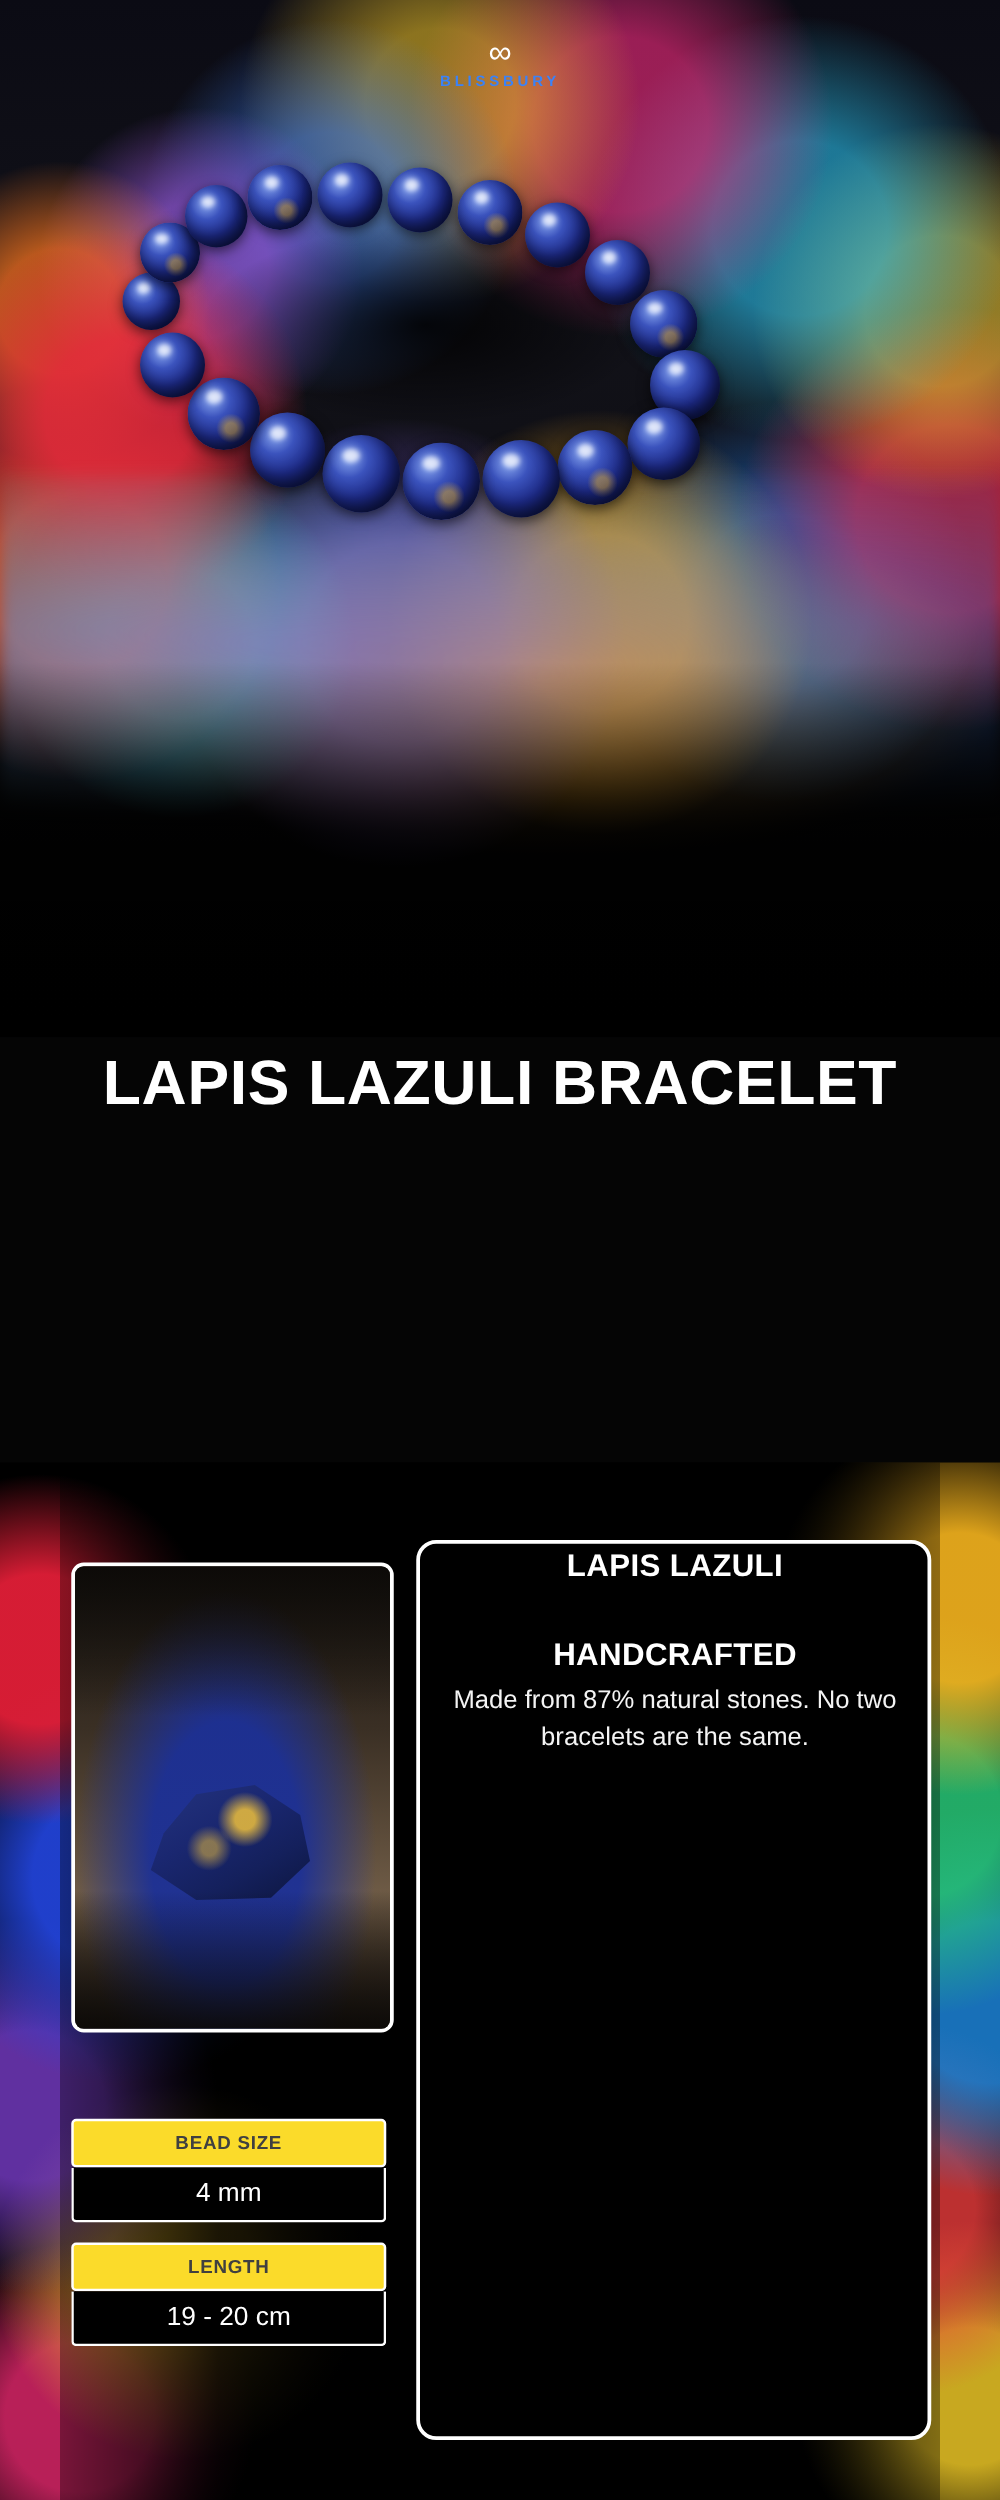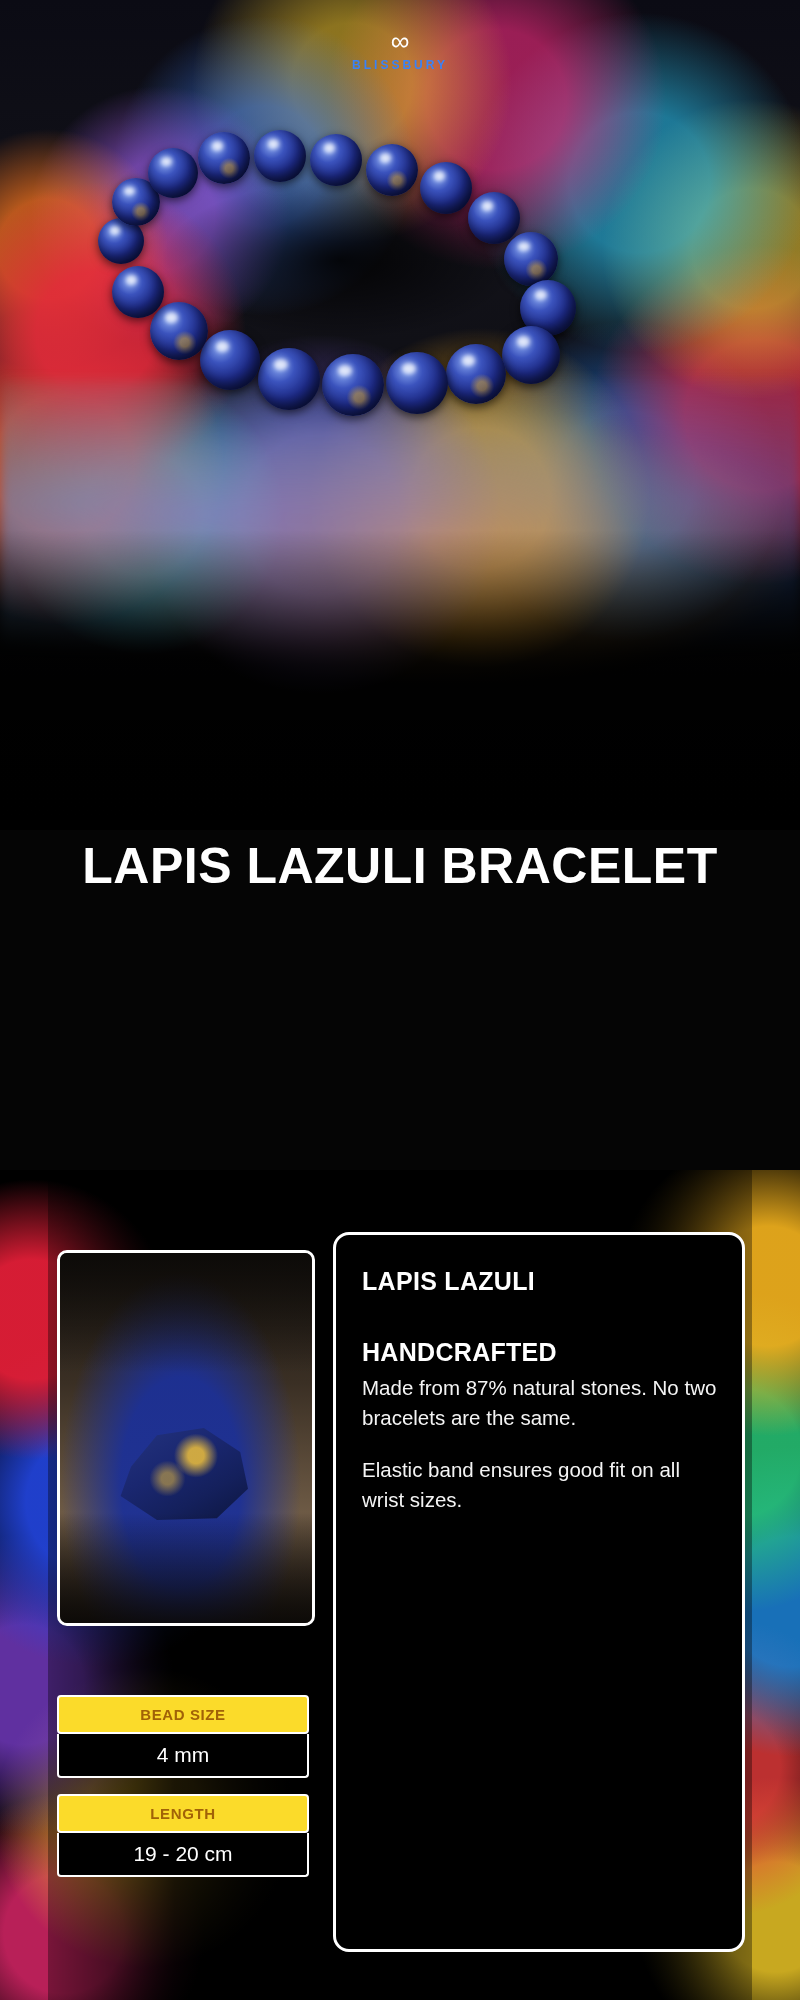--- a/index.html
+++ b/index.html
@@ -218,22 +218,23 @@
 
   .info-card {
     position: absolute;
     left: 333px;
     top: 1232px;
     width: 412px;
     min-height: 720px;
     border: 3px solid #ffffff;
     border-radius: 16px;
     background: #000;
-    padding: 32px 24px 22px 26px;
+    padding: 4px 24px 22px 26px;
     box-sizing: border-box;
+    text-align: center;
   }
   .info-h {
     font-size: 25px;
     font-weight: 800;
     letter-spacing: 0.3px;
     margin: 0 0 6px 0;
     text-transform: uppercase;
   }
   .info-p {
     font-size: 20.5px;
@@ -246,21 +247,21 @@
 
   
   .specs {
     position: absolute;
     left: 57px;
     top: 1695px;
     width: 252px;
   }
   .spec-head {
     background: #fbdb2a;
-    color: #a16207;
+    color: #404040;
     text-align: center;
     font-weight: 800;
     font-size: 15px;
     letter-spacing: 0.6px;
     padding: 9px 0;
     border: 2px solid #ffffff;
     border-radius: 4px;
     text-transform: uppercase;
     box-sizing: border-box;
   }
@@ -329,21 +330,20 @@
     <div class="stone-blur-top"></div>
     <div class="stone-blur-bottom"></div>
   </div>
 
   <div class="info-card">
     <h2 class="info-h">LAPIS LAZULI</h2>
     <div class="info-gap"></div>
     <h2 class="info-h">HANDCRAFTED</h2>
     <p class="info-p">Made from 87% natural stones. No two bracelets are the same.</p>
     <div class="info-gap-sm"></div>
-    <p class="info-p">Elastic band ensures good fit on all wrist sizes.</p>
   </div>
 
   <div class="specs">
     <div class="spec-block">
       <div class="spec-head">BEAD SIZE</div>
       <div class="spec-val">4 mm</div>
     </div>
     <div class="spec-block">
       <div class="spec-head">LENGTH</div>
       <div class="spec-val">19 - 20 cm</div>

